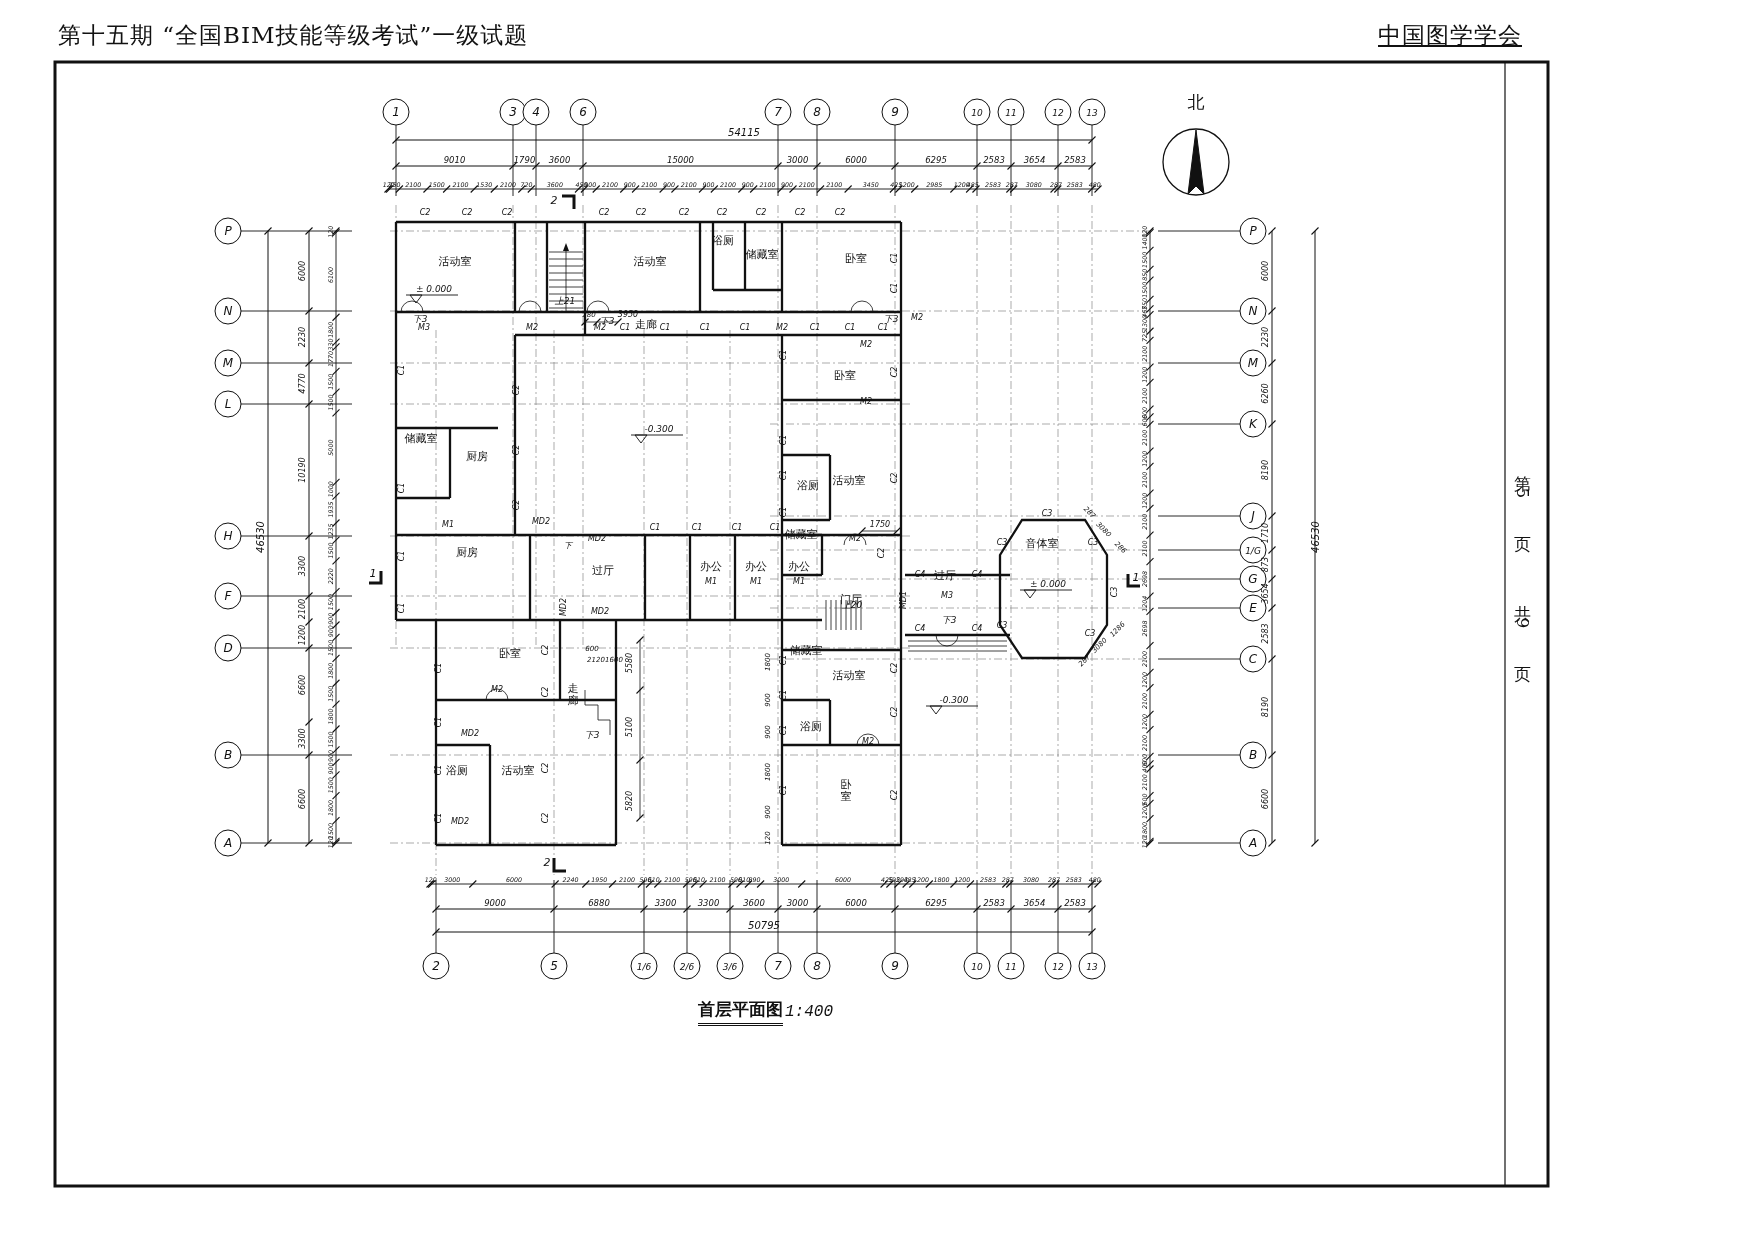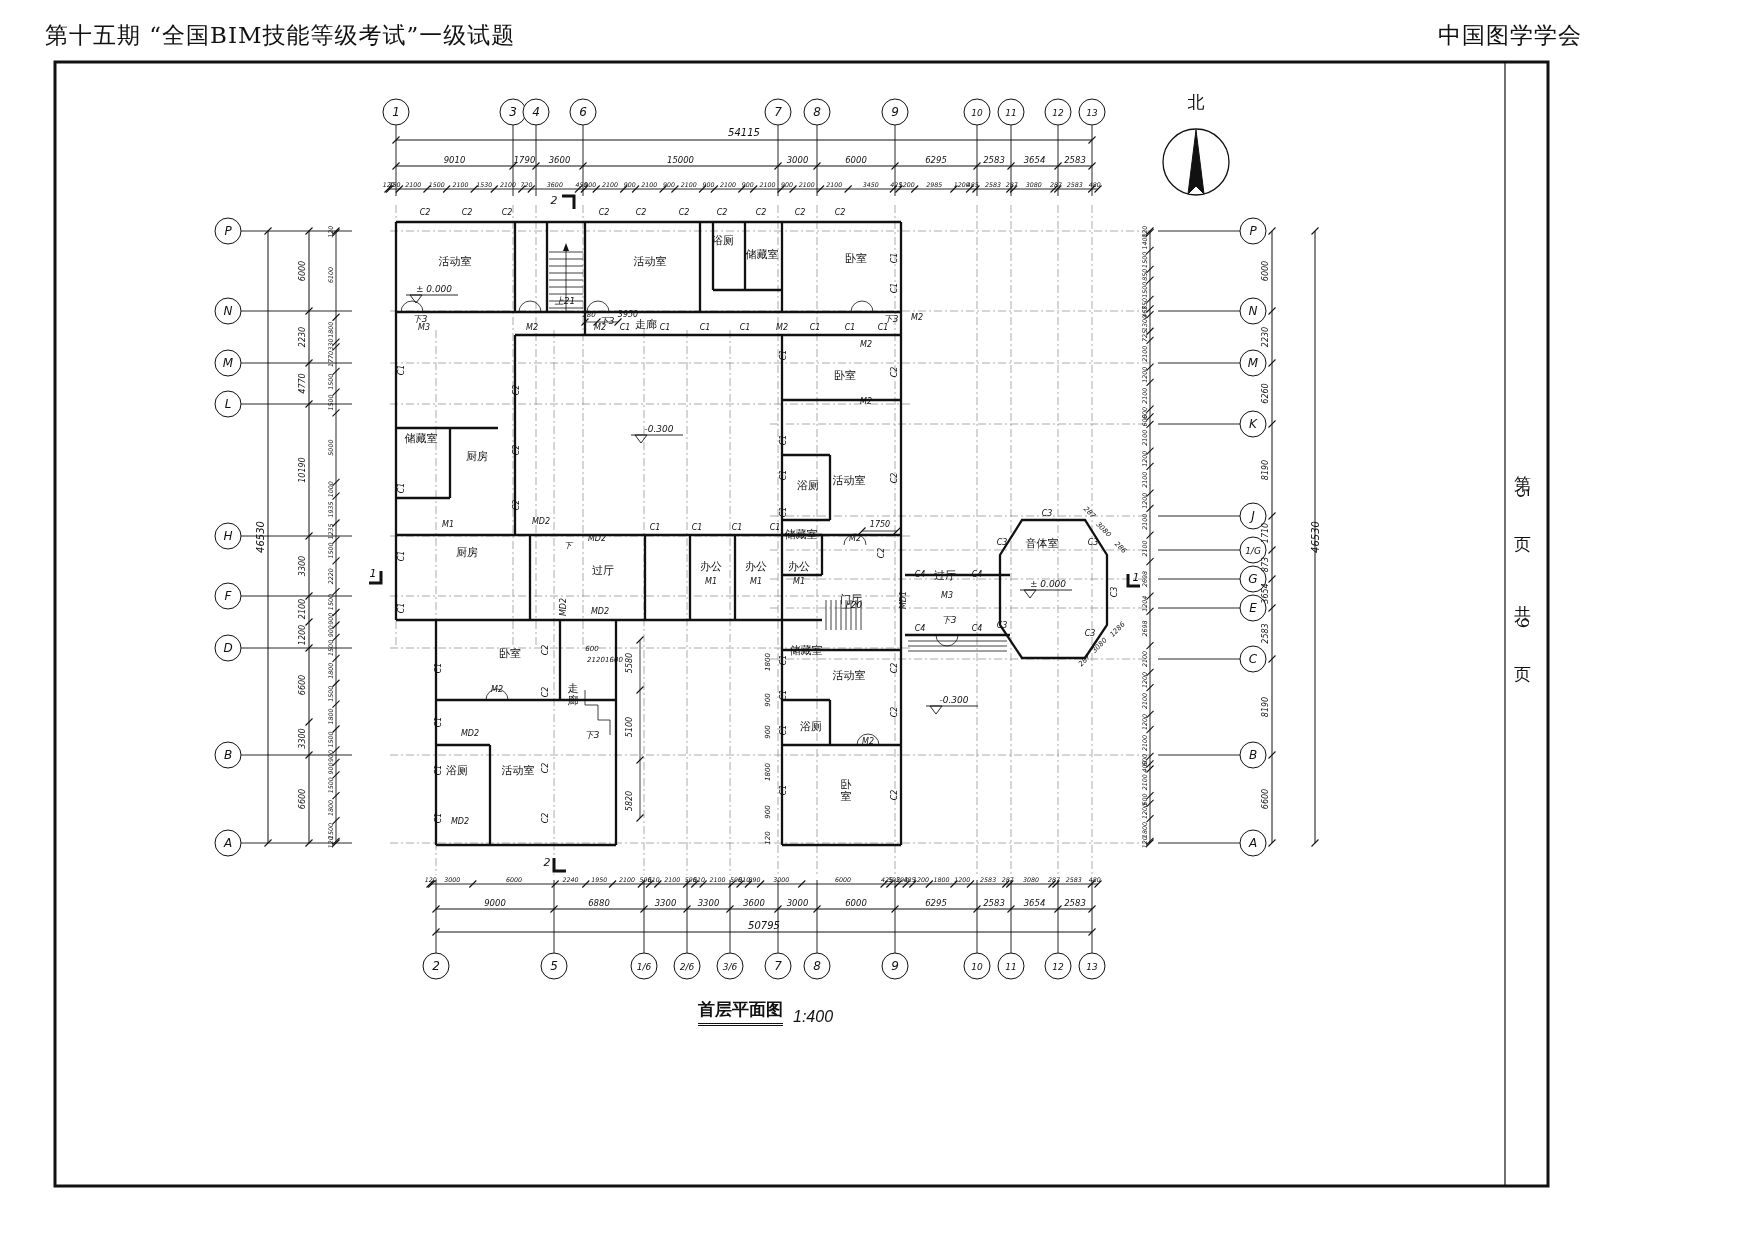--- a/index.html
+++ b/index.html
@@ -1,28 +1,28 @@
 <!DOCTYPE html>
 <html><head>
 <meta charset="utf-8">
 <style>
   html,body{margin:0;padding:0;background:#e8e8e8;}
   #sheet{position:relative;width:1754px;height:1240px;background:#ffffff;
          font-family:"DejaVu Sans",sans-serif;color:#111;overflow:hidden;}
   #plansvg{position:absolute;left:0;top:0;}
   .hdr{position:absolute;top:20px;font-size:23px;letter-spacing:1px;color:#111;
        font-family:"DejaVu Serif","DejaVu Sans",serif;}
-  #hdr-left{left:45px;text-align:center;}
-  #hdr-right{left:1438px;}
+  #hdr-left{left:58px;text-align:center;}
+  #hdr-right{left:1378px;text-decoration:underline;}
   .sidetxt{position:absolute;left:1512px;writing-mode:vertical-rl;letter-spacing:10px;
            font-size:17px;font-family:"DejaVu Serif","DejaVu Sans",serif;}
   #side-top{top:462px;}
   #side-bot{top:592px;}
   #footer{position:absolute;left:698px;top:998px;font-size:17px;
-          font-family:Liberation Sans, sans-serif;display:flex;align-items:flex-end;gap:10px;}
+          font-family:Liberation Mono, monospace;display:flex;align-items:center;gap:2px;}
   #footer .t{font-weight:bold;border-bottom:3px double #111;padding-bottom:2px;}
   #footer .s{font-style:italic;font-size:16px;}
 </style>
 </head>
 <body>
 
 <div id="sheet">
   <div id="hdr-left" class="hdr">第十五期 “全国BIM技能等级考试”一级试题</div>
   <div id="hdr-right" class="hdr">中国图学学会</div>
   <div id="side-top" class="sidetxt">第 5 页</div>

